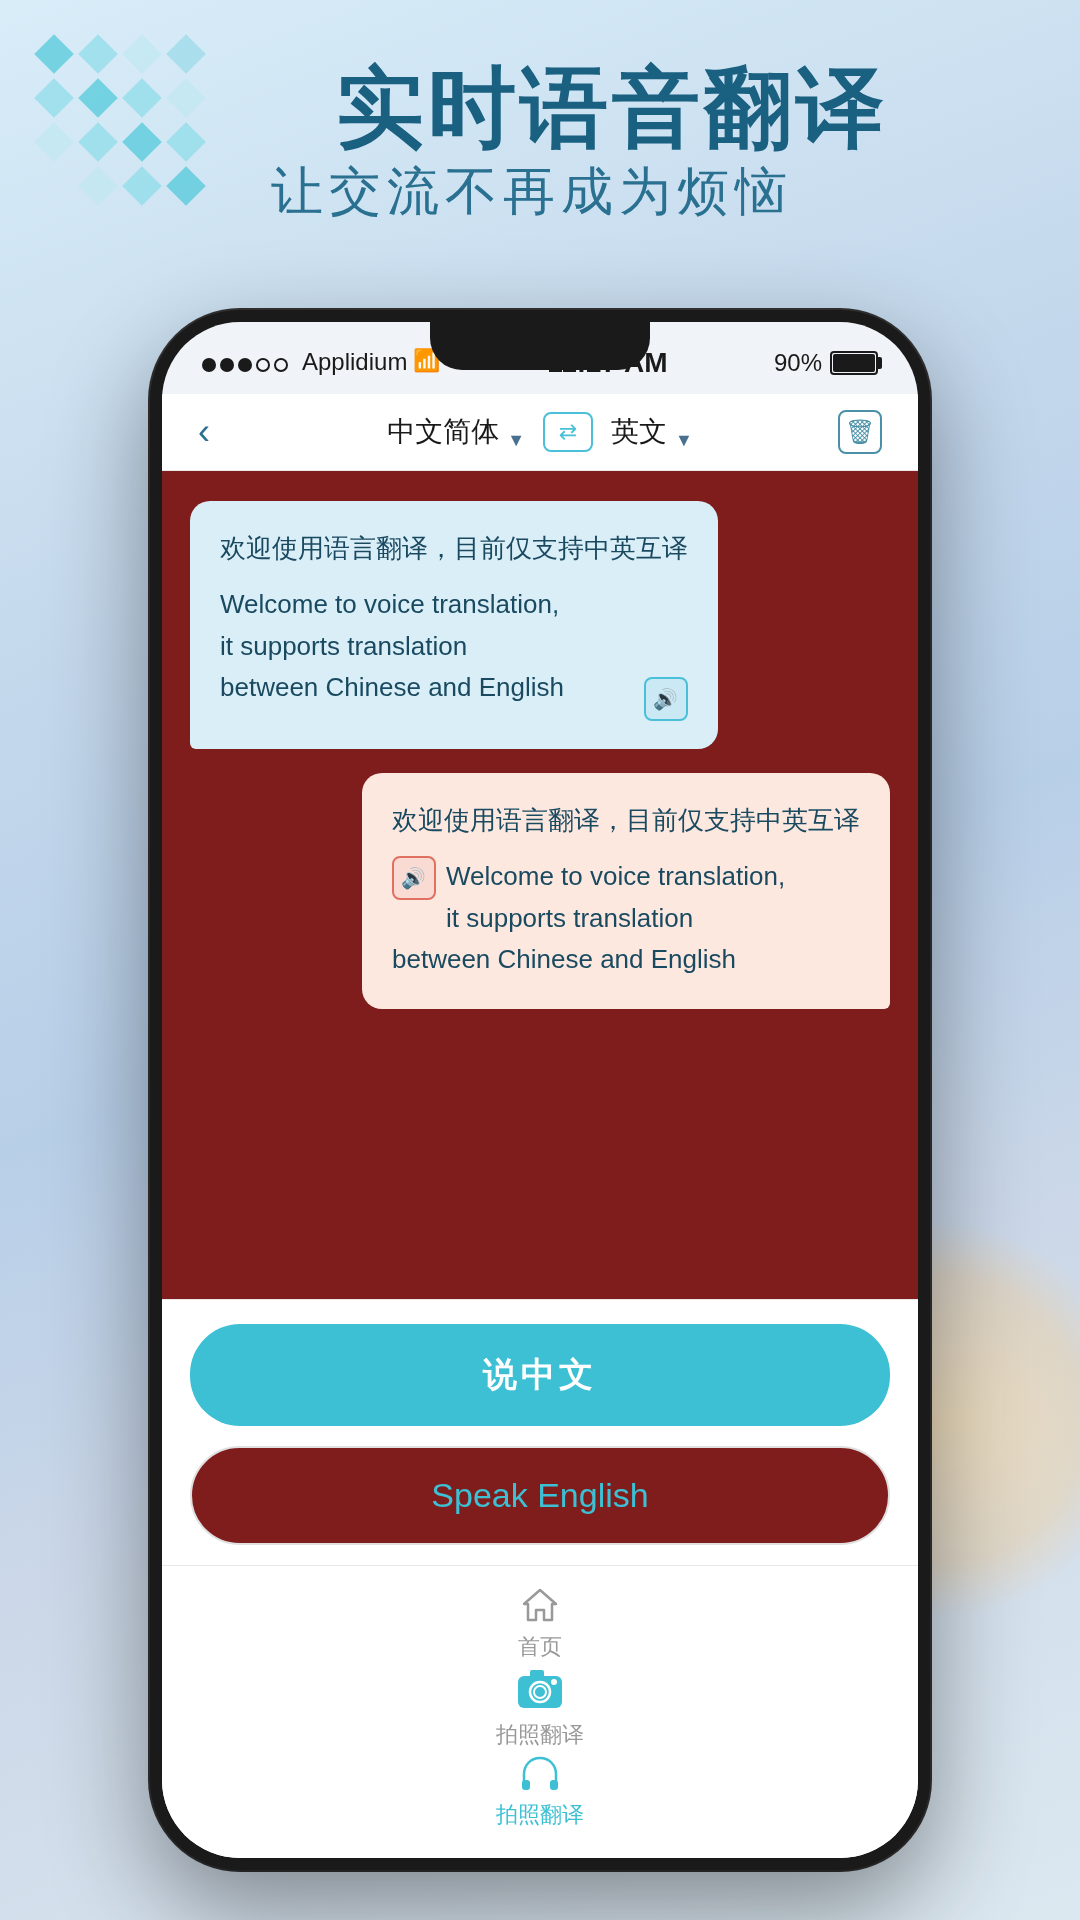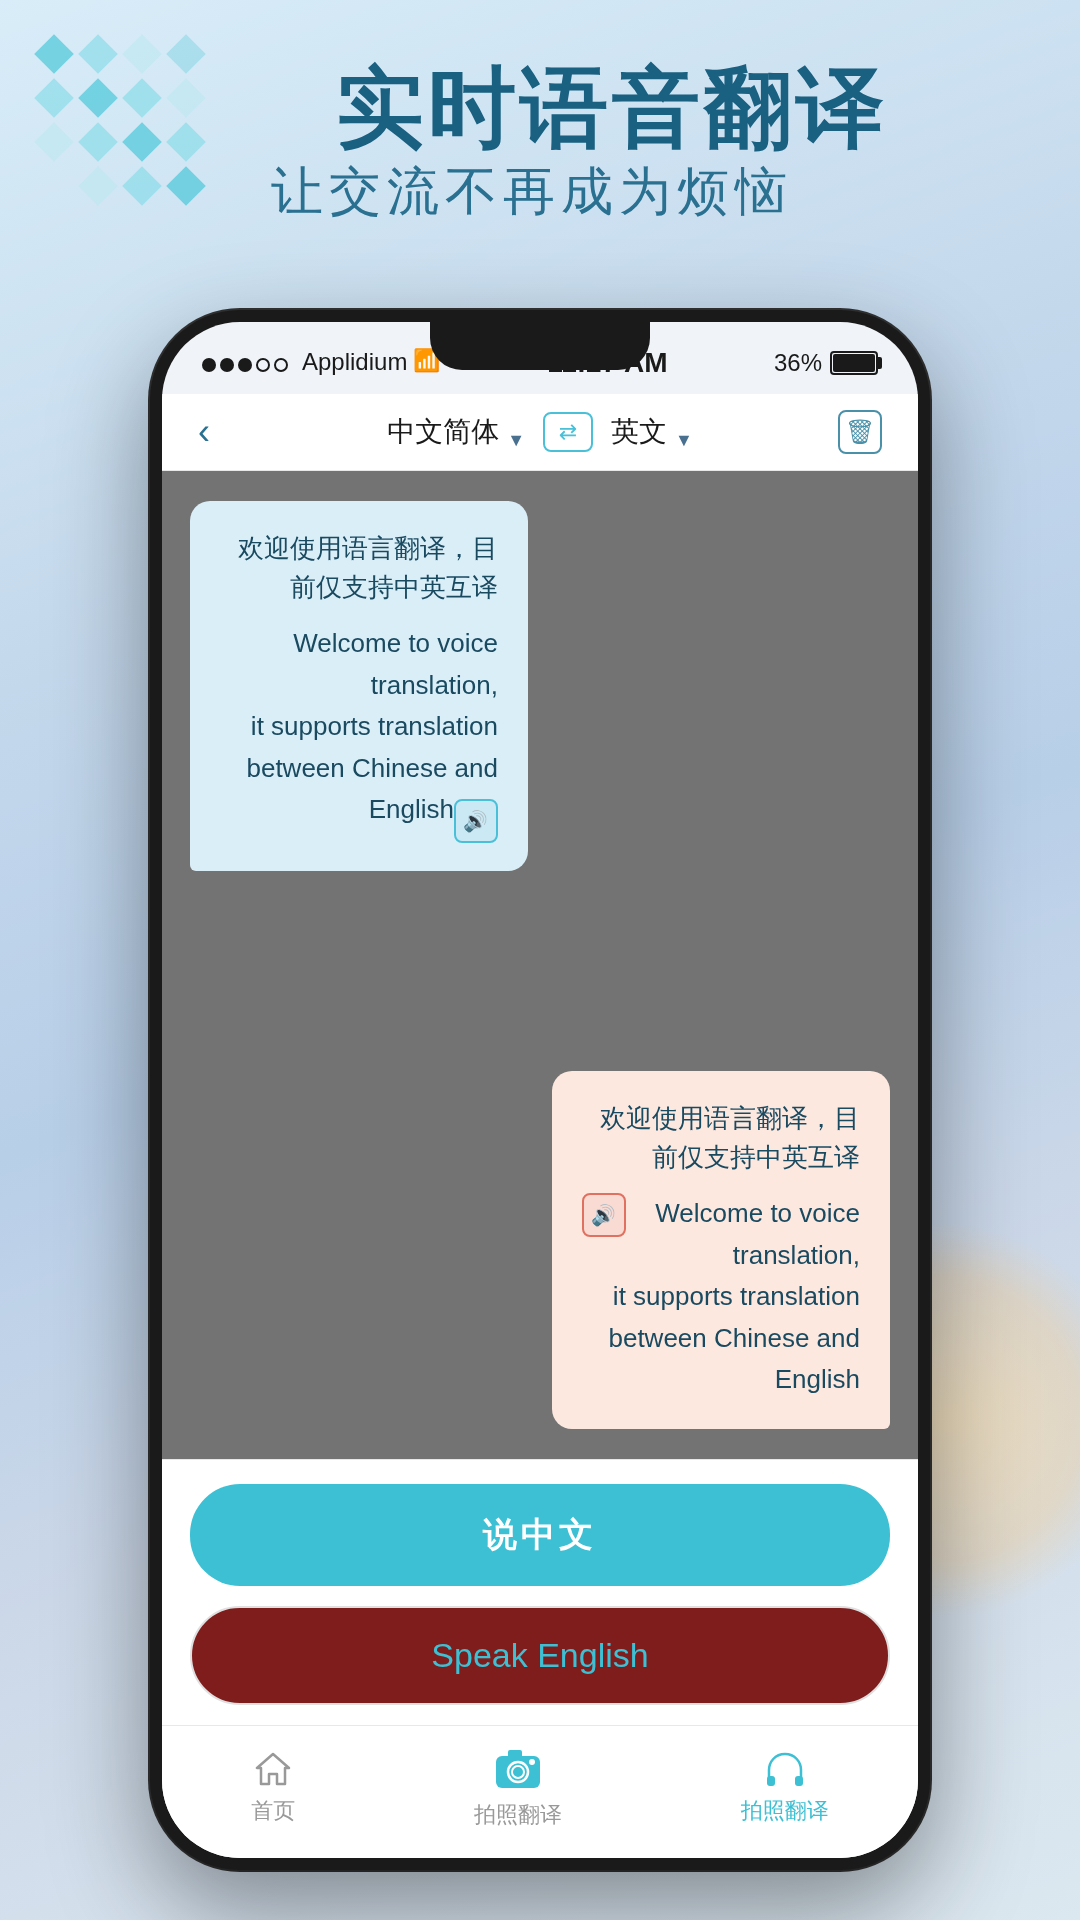--- a/index.html
+++ b/index.html
@@ -258,25 +258,24 @@
       justify-content: center;
       font-size: 24px;
       color: #4a90a8;
     }
 
     
     .chat-area {
       flex: 1;
       padding: 30px 28px;
       overflow-y: auto;
-      background: #737373;
-      display: flex;
-      flex-direction: row;
+      background: #7f1d1d;
+      display: flex;
+      flex-direction: column;
       gap: 24px;
-      text-align: right;
     }
 
     
     .bubble-left {
       background: #daeef8;
       border-radius: 20px 20px 20px 6px;
       padding: 28px 30px;
       max-width: 95%;
       align-self: flex-start;
       position: relative;
@@ -373,20 +372,21 @@
     }
 
     
     .tab-bar {
       display: flex;
       justify-content: space-around;
       align-items: center;
       padding: 16px 0 28px;
       background: white;
       border-top: 1px solid #e8e8e8;
+      flex-direction: column;
     }
 
     .tab-item {
       display: flex;
       flex-direction: column;
       align-items: center;
       gap: 6px;
       cursor: pointer;
     }
 
@@ -458,21 +458,21 @@
       <div class="status-bar">
         <div class="status-left">
           <span class="status-dots">
             <span></span><span></span><span></span><span class="empty"></span><span class="empty"></span>
           </span>
           <span style="margin-left:4px; font-size:24px;">Applidium</span>
           <span class="wifi-icon">📶</span>
         </div>
         <div class="status-center">11:27 AM</div>
         <div class="status-right">
-          <span>36%</span>
+          <span>90%</span>
           <div class="battery">
             <div class="battery-bar">
               <div class="battery-fill"></div>
             </div>
           </div>
         </div>
       </div>
 
       <div class="phone-nav">
         <div class="nav-back">‹</div>

